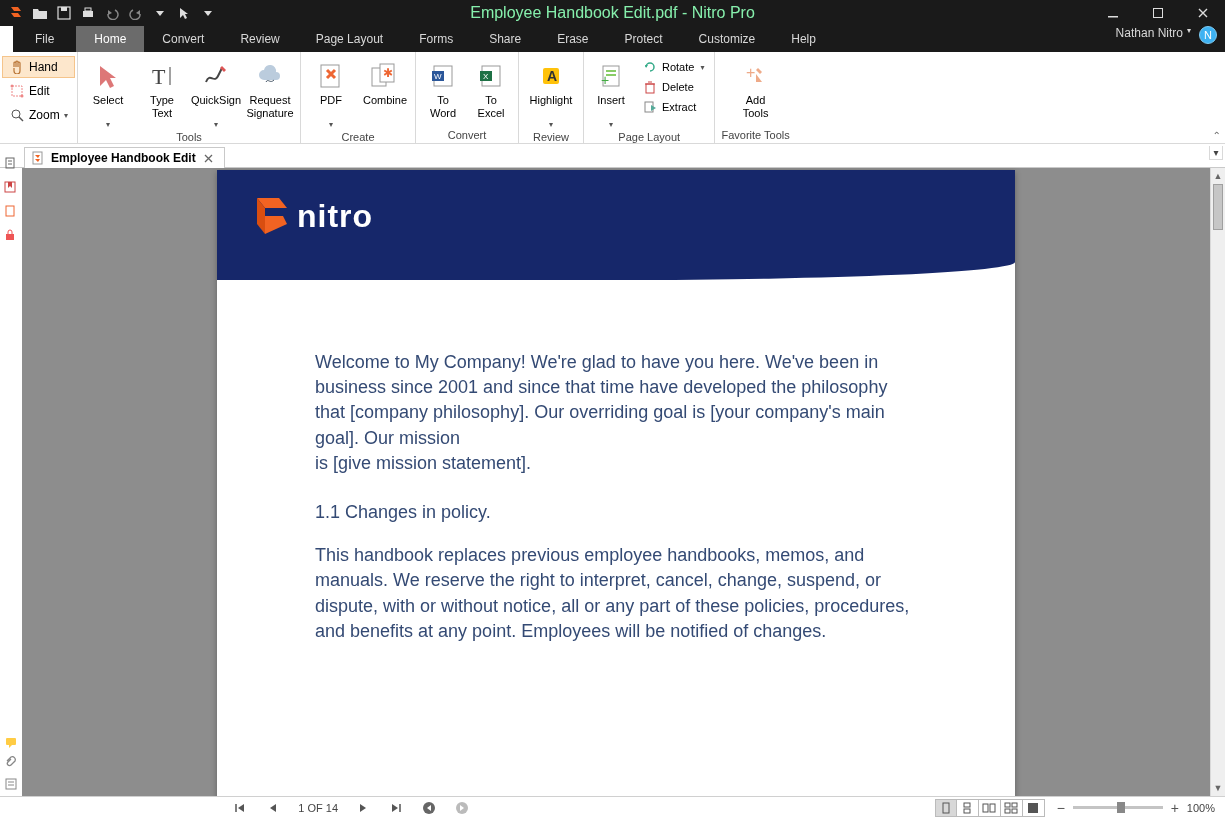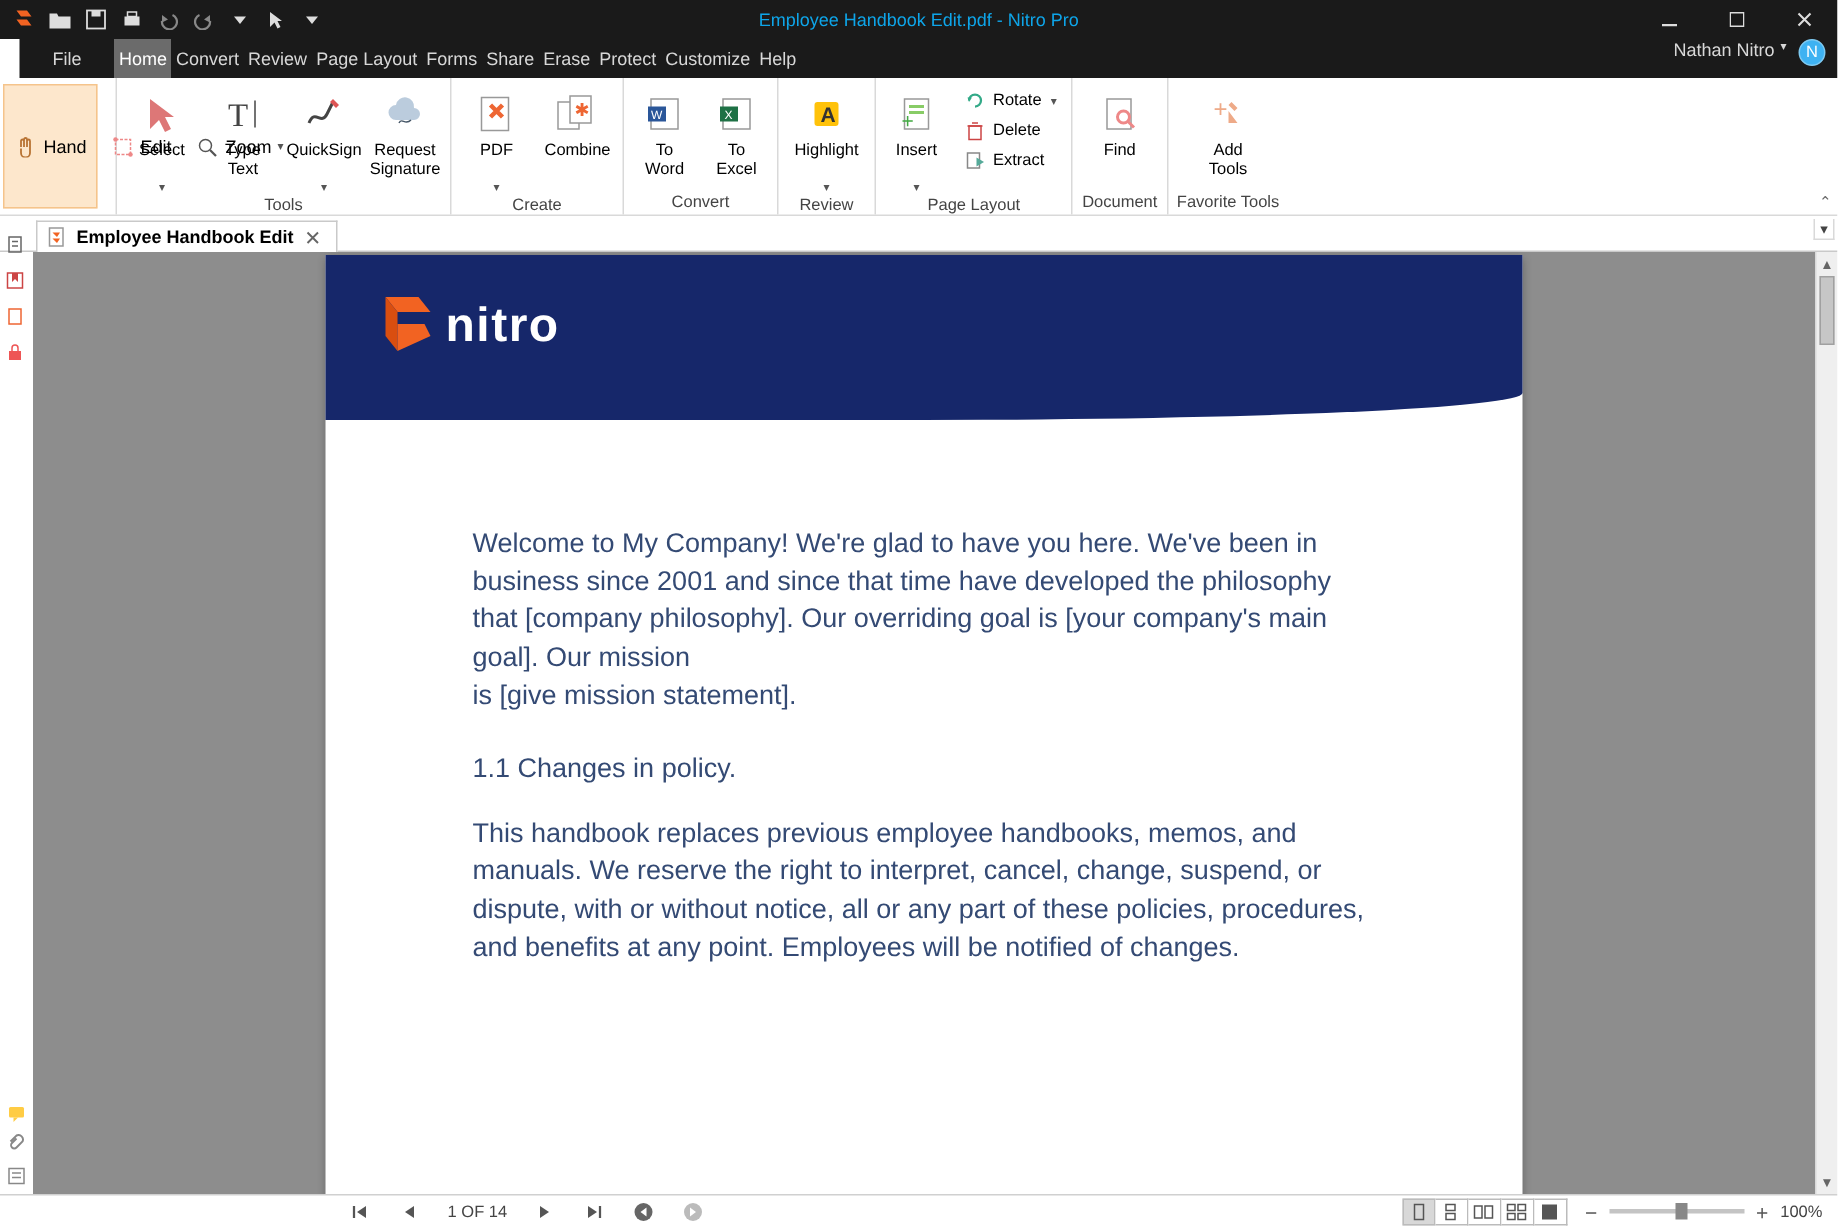--- a/index.html
+++ b/index.html
@@ -2,36 +2,36 @@
 <html><head>
 <meta charset="utf-8">
 <style>
 * { box-sizing: border-box; margin: 0; padding: 0; }
 body { font-family: "Segoe UI", Tahoma, sans-serif; font-size: 12px; background: #fff; overflow: hidden; width: 1225px; height: 818px; position: relative; }
 
 
 .title-bar { background: #1a1a1a; color: #e8e8e8; height: 26px; display: flex; align-items: center; position: relative; }
 .title-bar .qat { display: flex; align-items: center; gap: 0; padding-left: 4px; }
 .title-bar .qat .qat-btn { width: 24px; height: 26px; display: flex; align-items: center; justify-content: center; cursor: pointer; }
-.title-bar .title { position: absolute; left: 50%; transform: translateX(-50%); font-size: 12px; color: #0ea5e9; }
+.title-bar .title { position: absolute; left: 50%; transform: translateX(-50%); font-size: 16px; color: #86efac; }
 .title-bar .win-controls { margin-left: auto; display: flex; }
 .title-bar .win-controls .win-btn { width: 45px; height: 26px; display: flex; align-items: center; justify-content: center; cursor: pointer; }
 .title-bar svg { display: block; }
 
 
 .menu-bar { background: #1a1a1a; height: 26px; display: flex; align-items: stretch; color: #d8d8d8; margin-left: 13px; }
-.menu-bar .menu-item { padding: 0 3px; display: flex; align-items: center; font-size: 12px; cursor: pointer; }
+.menu-bar .menu-item { padding: 0 18px; display: flex; align-items: center; font-size: 12px; cursor: pointer; }
 .menu-bar .menu-item.file { padding: 0 22px; }
 .menu-bar .menu-item.active { background: #6b6b6b; color: #fff; }
 .menu-bar .user-area { margin-left: auto; display: flex; padding-right: 8px; gap: 4px; }
 .menu-bar .user-badge { width: 18px; height: 18px; border-radius: 50%; background: #3eb2f2; color: #fff; display: flex; align-items: center; justify-content: center; font-size: 11px; margin-left: 4px; border: 1px solid #7ec9f0; }
 
 
 .ribbon-wrap { background: #fff; border-bottom: 1px solid #d9d9d9; display: flex; height: 92px; }
-.left-tools { width: 78px; border-right: 1px solid #d9d9d9; padding: 4px 2px; display: flex; gap: 2px; }
+.left-tools { width: 78px; border-right: 1px solid #d9d9d9; padding: 4px 2px; display: flex; flex-direction: column; gap: 2px; }
 .left-tools .lt-btn { display: flex; align-items: center; gap: 4px; padding: 2px 6px; font-size: 12px; border: 1px solid transparent; cursor: pointer; }
 .left-tools .lt-btn.active { background: #fde7cc; border: 1px solid #f5c48b; }
 .left-tools .lt-btn .lt-icon { width: 16px; height: 16px; display: flex; align-items: center; justify-content: center; }
 .left-tools .lt-btn .arrow { margin-left: auto; font-size: 8px; color: #555; }
 
 .ribbon { display: flex; flex: 1; position: relative; }
 .ribbon .group { border-right: 1px solid #d9d9d9; display: flex; flex-direction: column; padding: 4px 6px 2px; align-items: center; }
 .ribbon .group .group-items { display: flex; gap: 6px; flex: 1; align-items: flex-start; }
 .ribbon .group .group-label { font-size: 11px; color: #444; padding-top: 2px; text-align: center; width: 100%; }
 .ribbon .big-btn { display: flex; flex-direction: column; align-items: center; justify-content: flex-start; width: 48px; cursor: pointer; font-size: 11px; text-align: center; padding-top: 4px; }
@@ -372,35 +372,20 @@
                   <path fill="#5a9" d="M8 5 L13 8 L8 11 Z"></path>
                 </svg>
               </span>
             <span>Extract</span>
           </div>
         </div>
       </div>
       <div class="group-label">Page Layout</div>
     </div>
 
-    <div class="group">
-      <div class="group-items">
-        <div class="big-btn" style="width:50px">
-          <div class="big-icon">
-              <svg width="28" height="28" viewBox="0 0 28 28">
-                <rect x="5" y="4" width="16" height="20" fill="#fff" stroke="#999"></rect>
-                <circle cx="16" cy="16" r="4" fill="none" stroke="#e88" stroke-width="2"></circle>
-                <line x1="19" y1="19" x2="23" y2="23" stroke="#e88" stroke-width="2"></line>
-              </svg>
-            </div>
-          <div class="big-label">Find</div>
-        </div>
-      </div>
-      <div class="group-label">Document</div>
-    </div>
 
     <div class="group" style="border-right:none">
       <div class="group-items">
         <div class="big-btn" style="width:50px">
           <div class="big-icon">
               <svg width="28" height="28" viewBox="0 0 28 28">
                 <text x="4" y="16" font-size="16" fill="#ea8">+</text>
                 <path fill="#ea8" d="M16 6 L20 10 L18 12 L14 8 Z M14 12 L14 20 L20 20"></path>
               </svg>
             </div>

